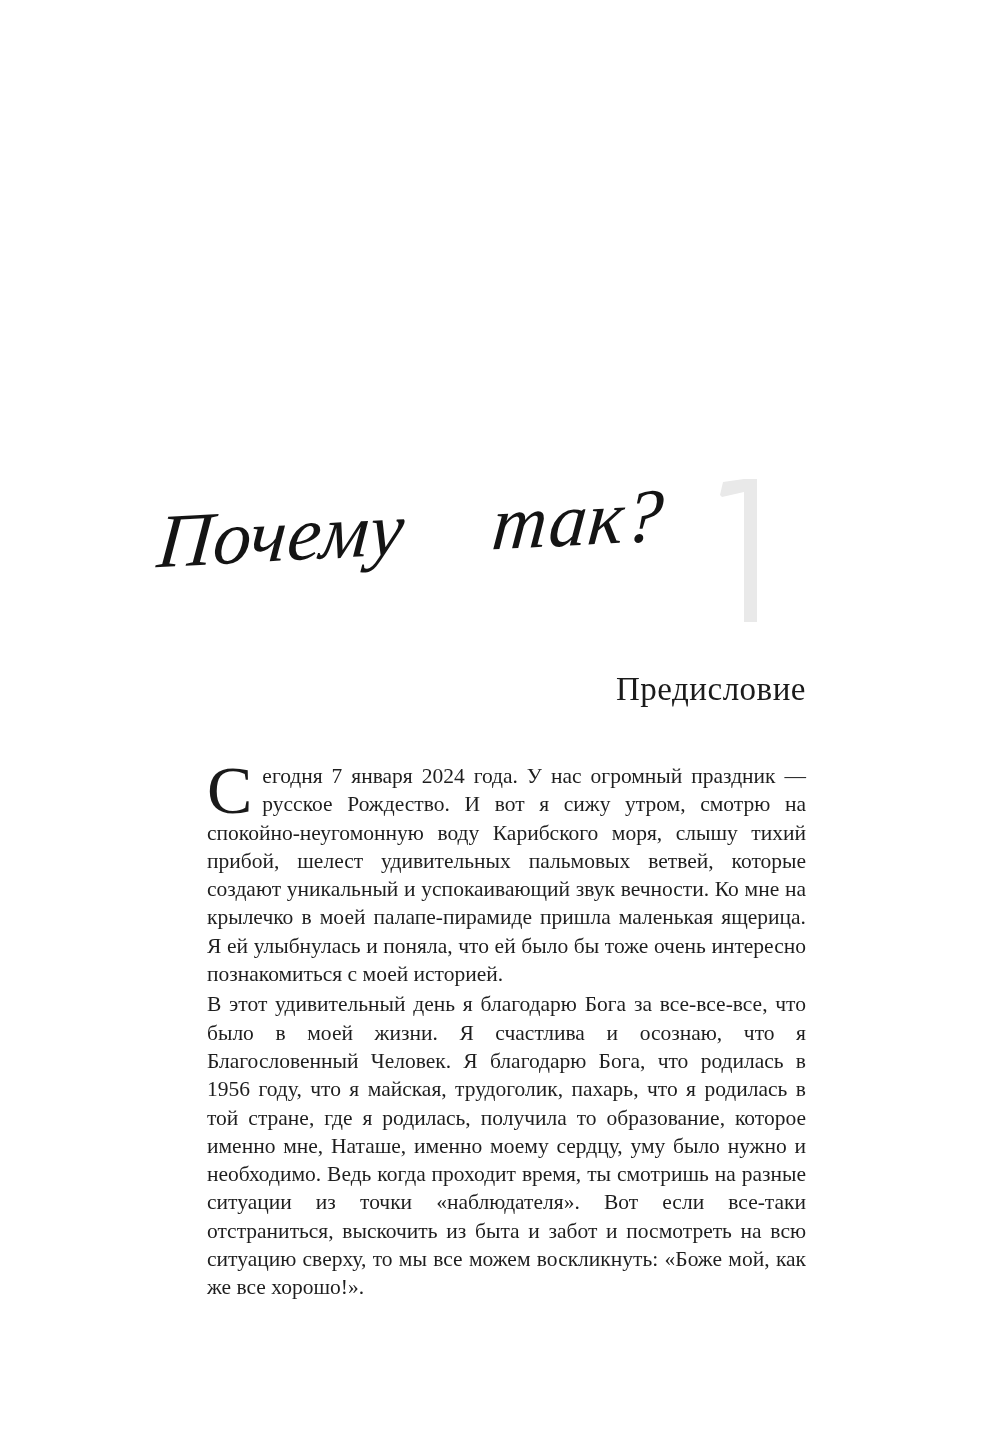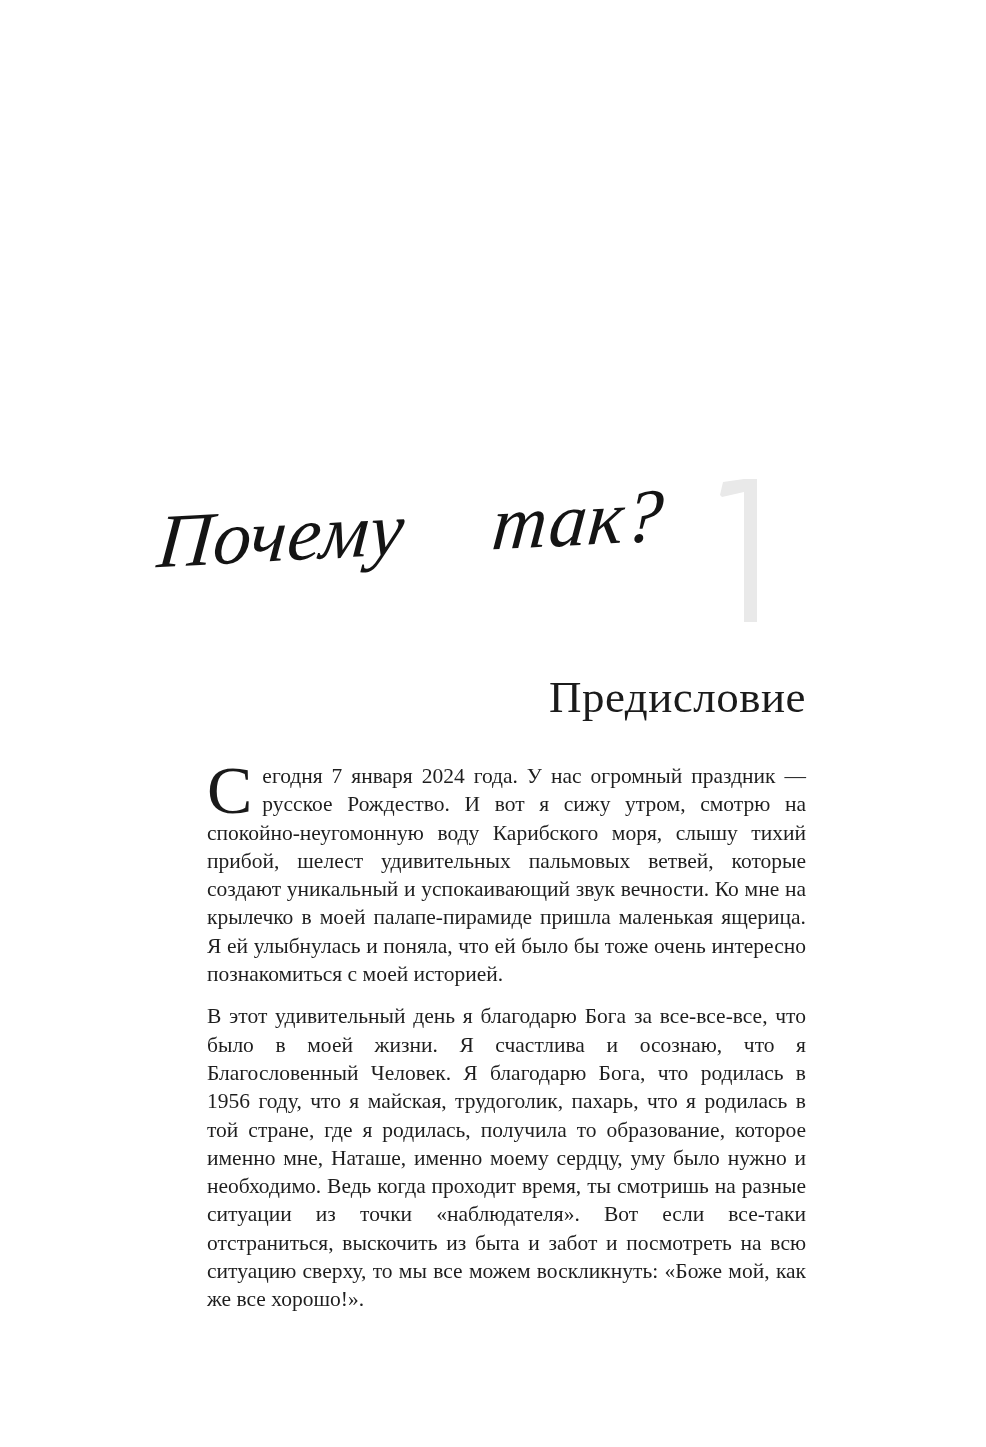--- a/index.html
+++ b/index.html
@@ -43,42 +43,42 @@
     height: 143px;
   }
 
   
   .heading {
     position: absolute;
     left: 200px;
     top: 671px;
     width: 606px;
     text-align: right;
-    font-size: 45px;
+    font-size: 33px;
     font-weight: 400;
     color: #1b1b1b;
     letter-spacing: 0.5px;
   }
 
   
   .body-text {
     position: absolute;
     left: 207px;
     top: 762px;
     width: 599px;
     font-size: 21.5px;
     line-height: 28.3px;
     color: #1e1e1e;
     text-align: justify;
   }
   .body-text p {
     margin: 0;
   }
   .body-text p + p {
-    margin-top: 14px;
+    margin-top: 2px;
   }
 
   .drop-cap {
     float: left;
     font-size: 68px;
     line-height: 50px;
     margin: 3px 10px 0 0;
     color: #1a1a1a;
     font-weight: 400;
   }

